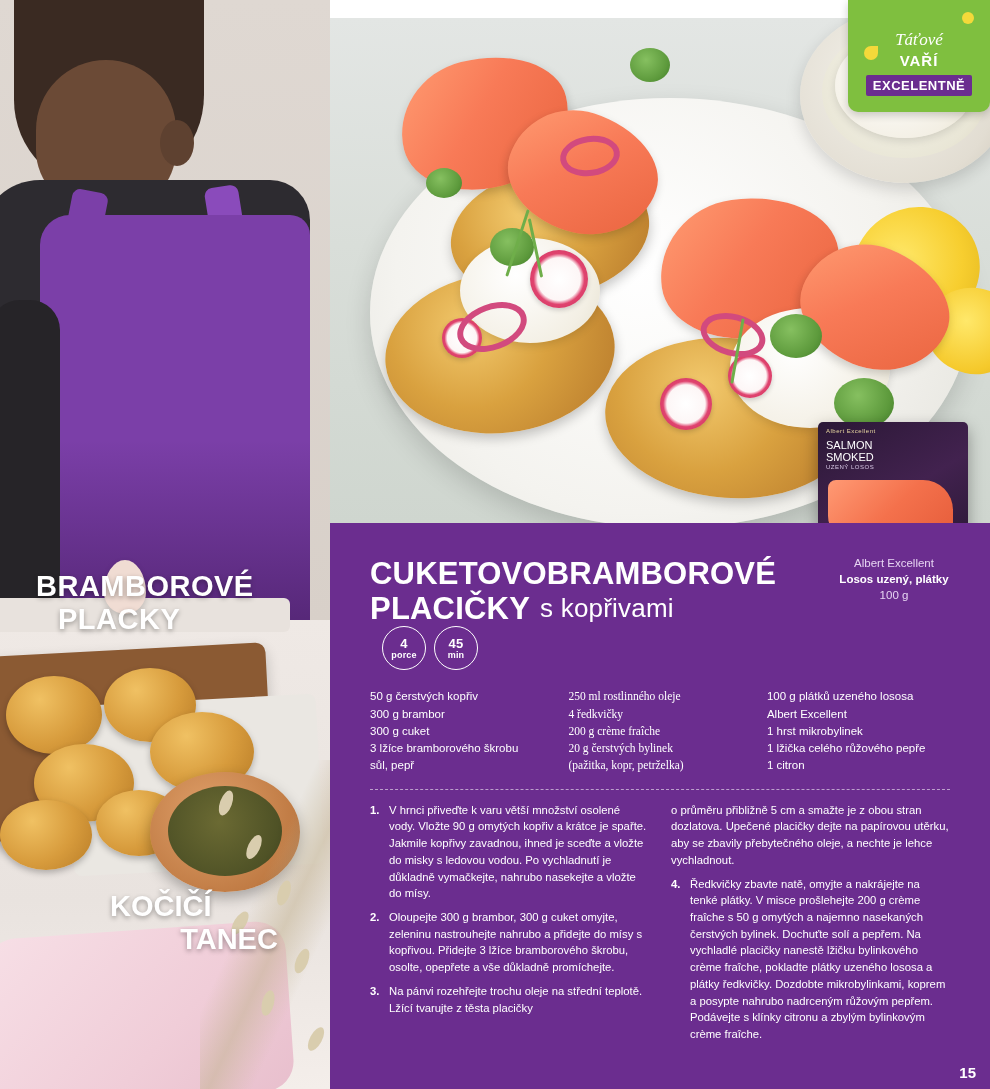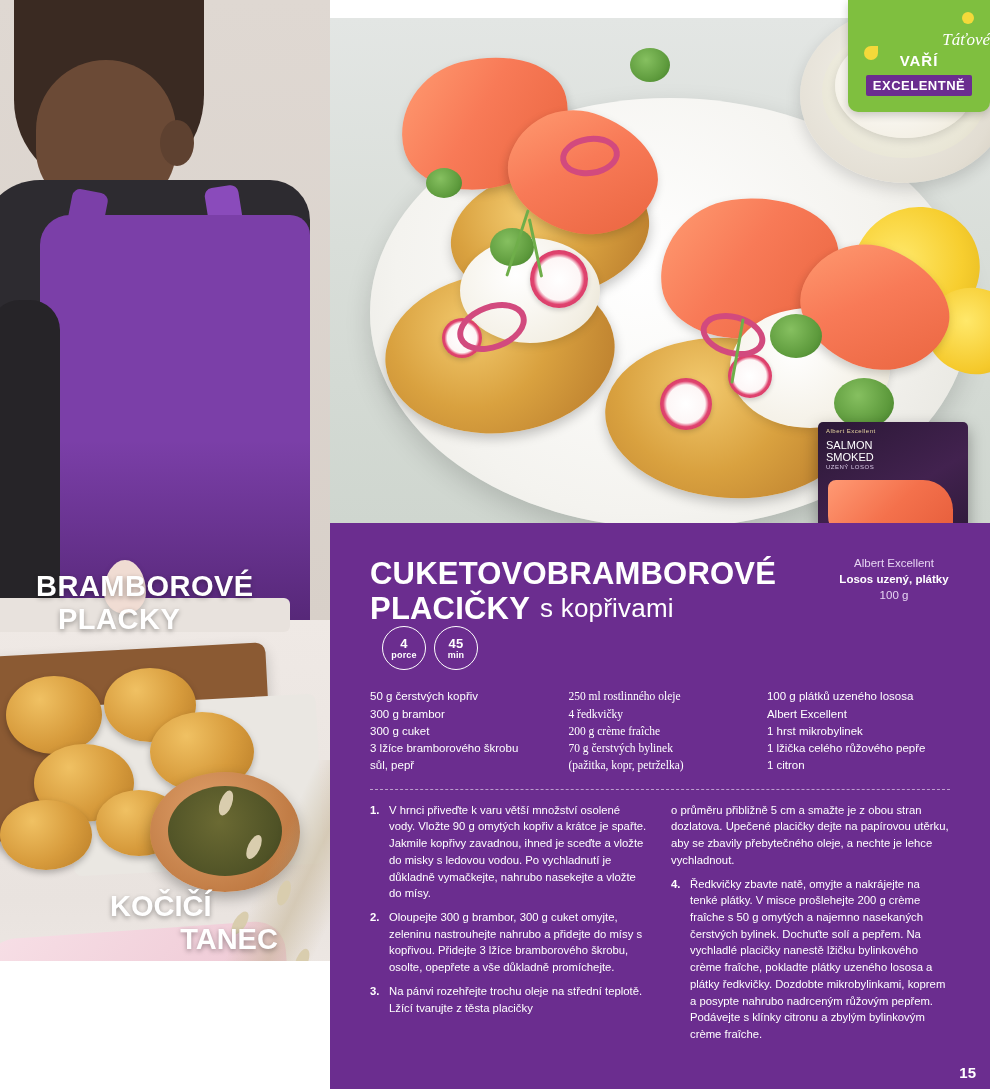--- a/index.html
+++ b/index.html
@@ -6,21 +6,21 @@
   html, body {
     width: 990px; height: 1089px;
     font-family: "Liberation Sans", sans-serif;
     background: #ffffff;
     overflow: hidden;
   }
   .page { position: relative; width: 990px; height: 1089px; }
 
   
   .left-col {
-    position: absolute; left: 0; top: 0; width: 330px; height: 961px;
+    position: absolute; left: 0; top: 0; width: 330px; height: 1089px;
     overflow: hidden;
     background:
       linear-gradient(to bottom, #e9e4e0 0%, #e6e0dc 52%, #efe9e6 100%);
   }
   
   .chef-bg {
     position: absolute; left: 0; top: 0; width: 330px; height: 620px;
     background: linear-gradient(to bottom, #dfd8d2 0%, #d8d0c9 100%);
   }
   .chef-head {
@@ -207,21 +207,21 @@
     position: absolute; width: 3px; background: #6fae4a; border-radius: 2px;
   }
 
   
   .badge {
     position: absolute; left: 848px; top: 0px; width: 142px; height: 112px;
     background: #7fbf3f; border-radius: 0 0 10px 10px;
     box-shadow: 0 3px 8px rgba(0,0,0,.2);
   }
   .badge .b-line1 {
-    position: absolute; left: 0; right: 0; top: 30px; text-align: right;
+    position: absolute; left: 0; right: 0; top: 30px; text-align: center;
     color: #fff; font-style: italic; font-size: 17px; font-family: "Liberation Serif", serif;
   }
   .badge .b-line2 {
     position: absolute; left: 0; right: 0; top: 52px; text-align: center;
     color: #fff; font-weight: bold; font-size: 15px; letter-spacing: 1px;
   }
   .badge .b-line3 {
     position: absolute; left: 18px; right: 18px; top: 75px; text-align: center;
     background: #6b2d8f; color: #fff; font-weight: bold; font-size: 13px;
     letter-spacing: .5px; padding: 3px 0; border-radius: 2px;
@@ -443,21 +443,21 @@
         <li>50 g čerstvých kopřiv</li>
         <li>300 g brambor</li>
         <li>300 g cuket</li>
         <li>3 lžíce bramborového škrobu</li>
         <li>sůl, pepř</li>
       </ul>
       <ul class="col2">
         <li>250 ml rostlinného oleje</li>
         <li>4 ředkvičky</li>
         <li>200 g crème fraîche</li>
-        <li>70 g čerstvých bylinek</li>
+        <li>20 g čerstvých bylinek</li>
         <li>(pažitka, kopr, petrželka)</li>
       </ul>
       <ul class="col3">
         <li>100 g plátků uzeného lososa</li>
         <li>Albert Excellent</li>
         <li>1 hrst mikrobylinek</li>
         <li>1 lžička celého růžového pepře</li>
         <li>1 citron</li>
       </ul>
     </div>

